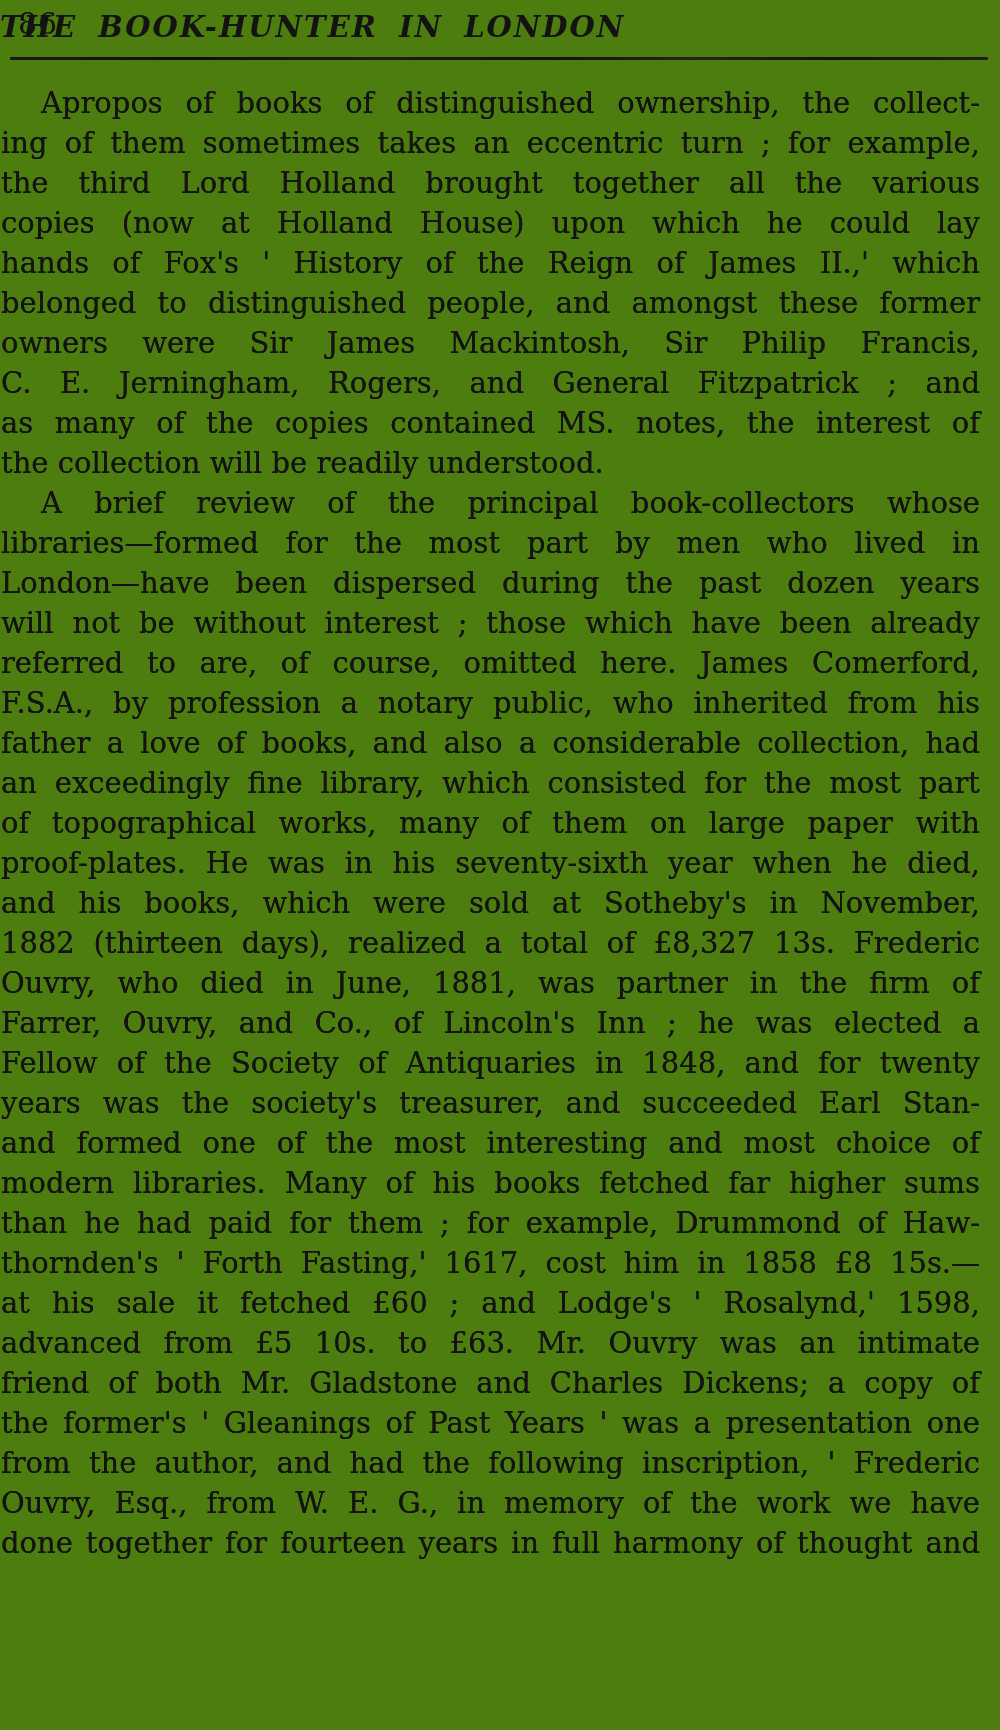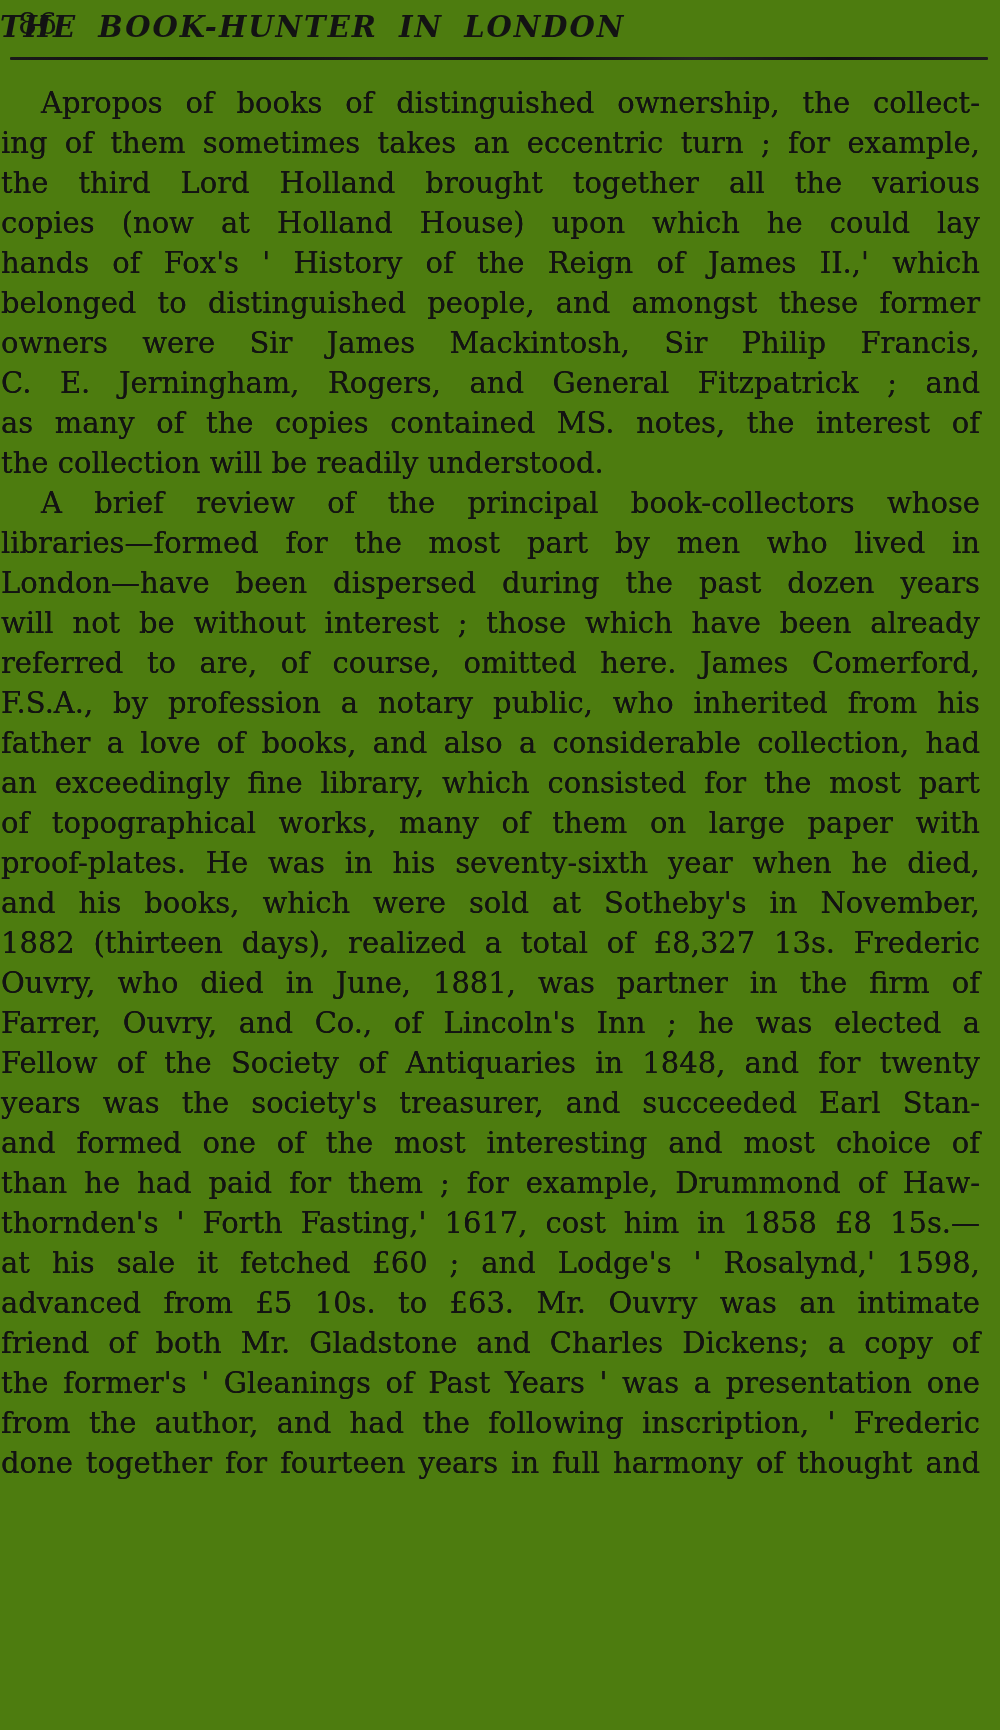--- a/index.html
+++ b/index.html
@@ -98,23 +98,25 @@
         <div class="line">an exceedingly fine library, which consisted for the most part</div>
         <div class="line">of topographical works, many of them on large paper with</div>
         <div class="line">proof-plates.  He was in his seventy-sixth year when he died,</div>
         <div class="line">and his books, which were sold at Sotheby's in November,</div>
         <div class="line">1882 (thirteen days), realized a total of £8,327 13s.  Frederic</div>
         <div class="line">Ouvry, who died in June, 1881, was partner in the firm of</div>
         <div class="line">Farrer, Ouvry, and Co., of Lincoln's Inn ; he was elected a</div>
         <div class="line">Fellow of the Society of Antiquaries in 1848, and for twenty</div>
         <div class="line">years was the society's treasurer, and succeeded Earl Stan-</div>
         <div class="line">and formed one of the most interesting and most choice of</div>
+        <div class="line">modern libraries.  Many of his books fetched far higher sums</div>
         <div class="line">than he had paid for them ; for example, Drummond of Haw-</div>
         <div class="line">thornden's ' Forth Fasting,' 1617, cost him in 1858 £8 15s.—</div>
         <div class="line">at his sale it fetched £60 ; and Lodge's ' Rosalynd,' 1598,</div>
         <div class="line">advanced from £5 10s. to £63.  Mr. Ouvry was an intimate</div>
         <div class="line">friend of both Mr. Gladstone and Charles Dickens; a copy of</div>
         <div class="line">the former's ' Gleanings of Past Years ' was a presentation one</div>
         <div class="line">from the author, and had the following inscription, ' Frederic</div>
+        <div class="line">Ouvry, Esq., from W. E. G., in memory of the work we have</div>
         <div class="line">done together for fourteen years in full harmony of thought and</div>
       </div>
     </div>
 </div>
 
 </body></html>

